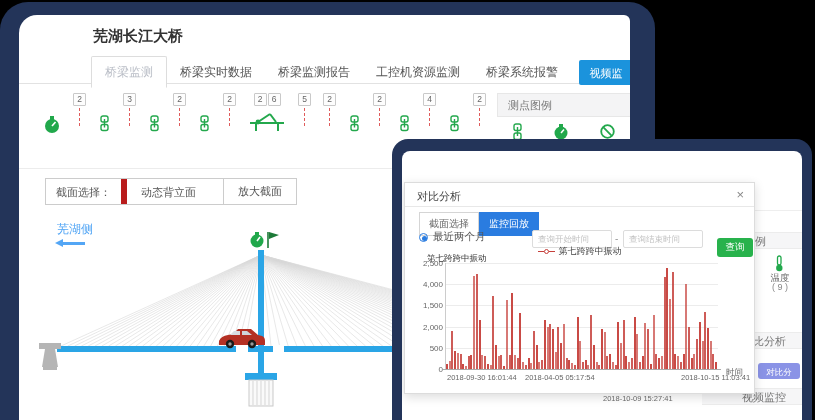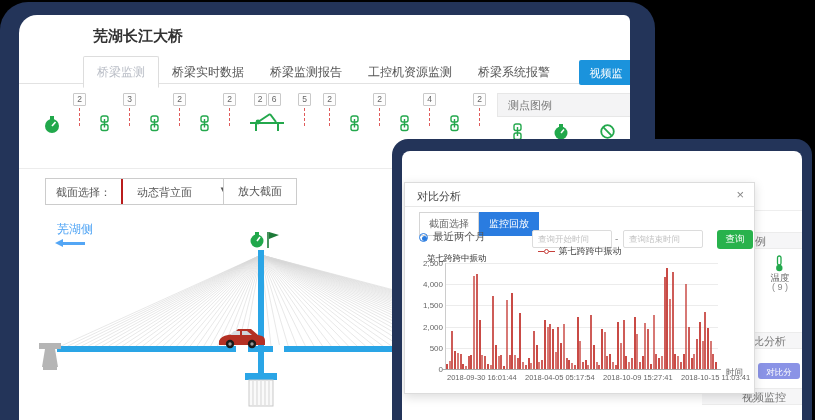--- a/index.html
+++ b/index.html
@@ -8,37 +8,37 @@
   .abs{position:absolute;}
 
   
   .win1-frame{position:absolute;left:0;top:2px;width:655px;height:450px;background:#233459;border-radius:28px 26px 0 0;}
   .win1-content{position:absolute;left:19px;top:15px;width:611px;height:405px;background:#fff;border-radius:18px 6px 0 0;overflow:hidden;}
   .win2-frame{position:absolute;left:392px;top:139px;width:420px;height:300px;background:#233459;border-radius:16px;}
   .win2-content{position:absolute;left:402px;top:151px;width:400px;height:269px;background:#fff;border-radius:8px 8px 0 0;overflow:hidden;}
 
   
   .page-title{position:absolute;left:74px;top:12px;font-size:15px;font-weight:bold;color:#333;}
-  .tabs-row{position:absolute;left:0;top:40px;width:611px;height:29px;border-bottom:1px solid #e2e2e2;}
+  .tabs-row{position:absolute;left:0;top:40px;width:611px;height:29px;border-bottom:1px solid #e2e2e2;padding-left:8px;}
   .tab{display:inline-block;margin-left:0;padding:7px 13px 6px;font-size:12px;color:#555;cursor:pointer;vertical-align:bottom;}
   .tab.active{border:1px solid #ddd;border-bottom:1px solid #fff;color:#b9bdc6;background:#fff;position:relative;top:1px;border-radius:2px 2px 0 0;}
   .video-btn{position:absolute;left:560px;top:45px;width:54px;height:25px;background:#1b93dc;color:#fff;font-size:11px;border:none;border-radius:2px;line-height:25px;text-align:center;cursor:pointer;}
 
   
   .strip{position:absolute;left:24px;top:78px;width:450px;height:50px;display:flex;align-items:flex-start;gap:12px;overflow:hidden;}
   .sp{display:flex;flex-direction:column;align-items:center;}
   .badge{min-width:13px;height:13px;border:1px solid #c9c9c9;background:#fdfdfd;color:#666;font-size:8.5px;line-height:11px;text-align:center;padding:0 1px;border-radius:1px;}
   .dashline{width:0;height:18px;border-left:1px dashed #e05a5a;margin-top:2px;}
   .ic-gap{margin-top:22px;}
   .cluster-badges{display:flex;gap:1px;}
 
   
   .tool-border{position:absolute;left:0;top:153px;width:611px;border-top:1px solid #ececec;}
   .combo{position:absolute;left:26px;top:163px;height:27px;display:flex;border:1px solid #ccc;background:#fff;}
-  .combo .lab{padding:6px 10px 0;font-size:11px;color:#555;border-right:2px solid #b91c1c;}
+  .combo .lab{padding:6px 10px 0;font-size:11px;color:#555;border-right:6px solid #b91c1c;}
   .combo .val{padding:6px 8px 0 14px;font-size:11px;color:#555;min-width:96px;}
   .combo .caret{padding:6px 8px 0 0;font-size:8px;color:#555;}
   .zoom-btn{position:absolute;left:204px;top:163px;height:27px;padding:0 14px;border:1px solid #ccc;background:#fff;font-size:11px;color:#555;cursor:pointer;}
 
   .side-label{position:absolute;left:38px;top:206px;color:#53a6f5;font-size:12px;}
   .arrow{position:absolute;left:36px;top:224px;width:30px;height:9px;}
   .arrow .bar{position:absolute;left:6px;top:3px;width:24px;height:2.5px;background:#53a6f5;}
   .arrow .tri{position:absolute;left:0;top:0;width:0;height:0;border-top:4.5px solid transparent;border-bottom:4.5px solid transparent;border-right:8px solid #53a6f5;}
 
   
@@ -57,21 +57,21 @@
   .dlg-tab{display:inline-block;padding:4px 9px;font-size:10px;border:1px solid #d5d5d5;color:#666;background:#fff;cursor:pointer;}
   .dlg-tab.active{background:#2a7ce0;border-color:#2a7ce0;color:#fff;}
   .dlg-tabs{position:absolute;left:14px;top:29px;}
   .qrow{position:absolute;left:14px;top:47px;width:330px;height:19px;font-size:0;}
   .radio{display:inline-block;width:9px;height:9px;border:1px solid #2a7ce0;border-radius:50%;position:relative;top:2px;}
   .radio::after{content:"";position:absolute;left:2px;top:2px;width:5px;height:5px;background:#2a7ce0;border-radius:50%;}
   .radio-lab{display:inline-block;font-size:10.5px;color:#555;margin-left:5px;text-align:right;}
   .dt-input{position:absolute;top:0;height:18px;border:1px solid #dcdcdc;border-radius:2px;font-size:8.5px;color:#666;padding:0 5px;}
   .dt-input::placeholder{color:#c2c2c2;}
   .sep{position:absolute;left:196px;top:3px;font-size:10px;color:#999;}
-  .query-btn{position:absolute;left:298px;top:0;width:36px;height:19px;background:#28b24c;border:none;border-radius:3px;color:#fff;font-size:9.5px;cursor:pointer;}
+  .query-btn{position:absolute;left:298px;top:8px;width:36px;height:19px;background:#28b24c;border:none;border-radius:3px;color:#fff;font-size:9.5px;cursor:pointer;}
   .chart-legend{position:absolute;left:0;top:62px;width:100%;display:flex;justify-content:center;align-items:center;gap:4px;}
   .lg-mark{display:flex;align-items:center;}
   .lg-mark .l{width:6px;height:1.5px;background:#c6403b;}
   .lg-mark .c{width:5px;height:5px;border:1.5px solid #c6403b;border-radius:50%;background:#fff;}
   .lg-txt{font-size:9px;color:#444;}
   .chart-title{position:absolute;left:22px;top:70px;font-size:8.5px;color:#333;}
   .gridline{position:absolute;left:41px;width:272px;height:1px;background:#ececec;}
   .ytick{position:absolute;left:6px;width:32px;text-align:right;font-size:8px;color:#666;}
   .yaxis{position:absolute;left:40px;top:80px;width:1px;height:106px;background:#ccc;}
   .xaxis{position:absolute;left:38px;top:186px;width:278px;height:1px;background:#aaa;}
@@ -507,19 +507,19 @@
           <div style="height: 57.2px; opacity: 0.85;"></div>
           <div style="height: 40.7px; opacity: 0.95;"></div>
           <div style="height: 28px; opacity: 0.7;"></div>
           <div style="height: 15.3px; opacity: 0.85;"></div>
           <div style="height: 6.8px; opacity: 0.95;"></div>
         </div>
       <div class="xaxis"></div>
       <div id="xticks">
           <div class="xtick" style="left: 42px;">2018-09-30 16:01:44</div>
           <div class="xtick" style="left: 120px;">2018-04-05 05:17:54</div>
-          <div class="xtick" style="left: 198px;">2018-10-09 15:27:41</div>
+          <div class="xtick" style="left: 198px; margin-top: 21px;">2018-10-09 15:27:41</div>
           <div class="xtick" style="left: 276px;">2018-10-15 11:03:41</div>
         </div>
       <div class="xlabel">时间</div>
     </div>
   </div>
 </div>
 
 </body></html>

